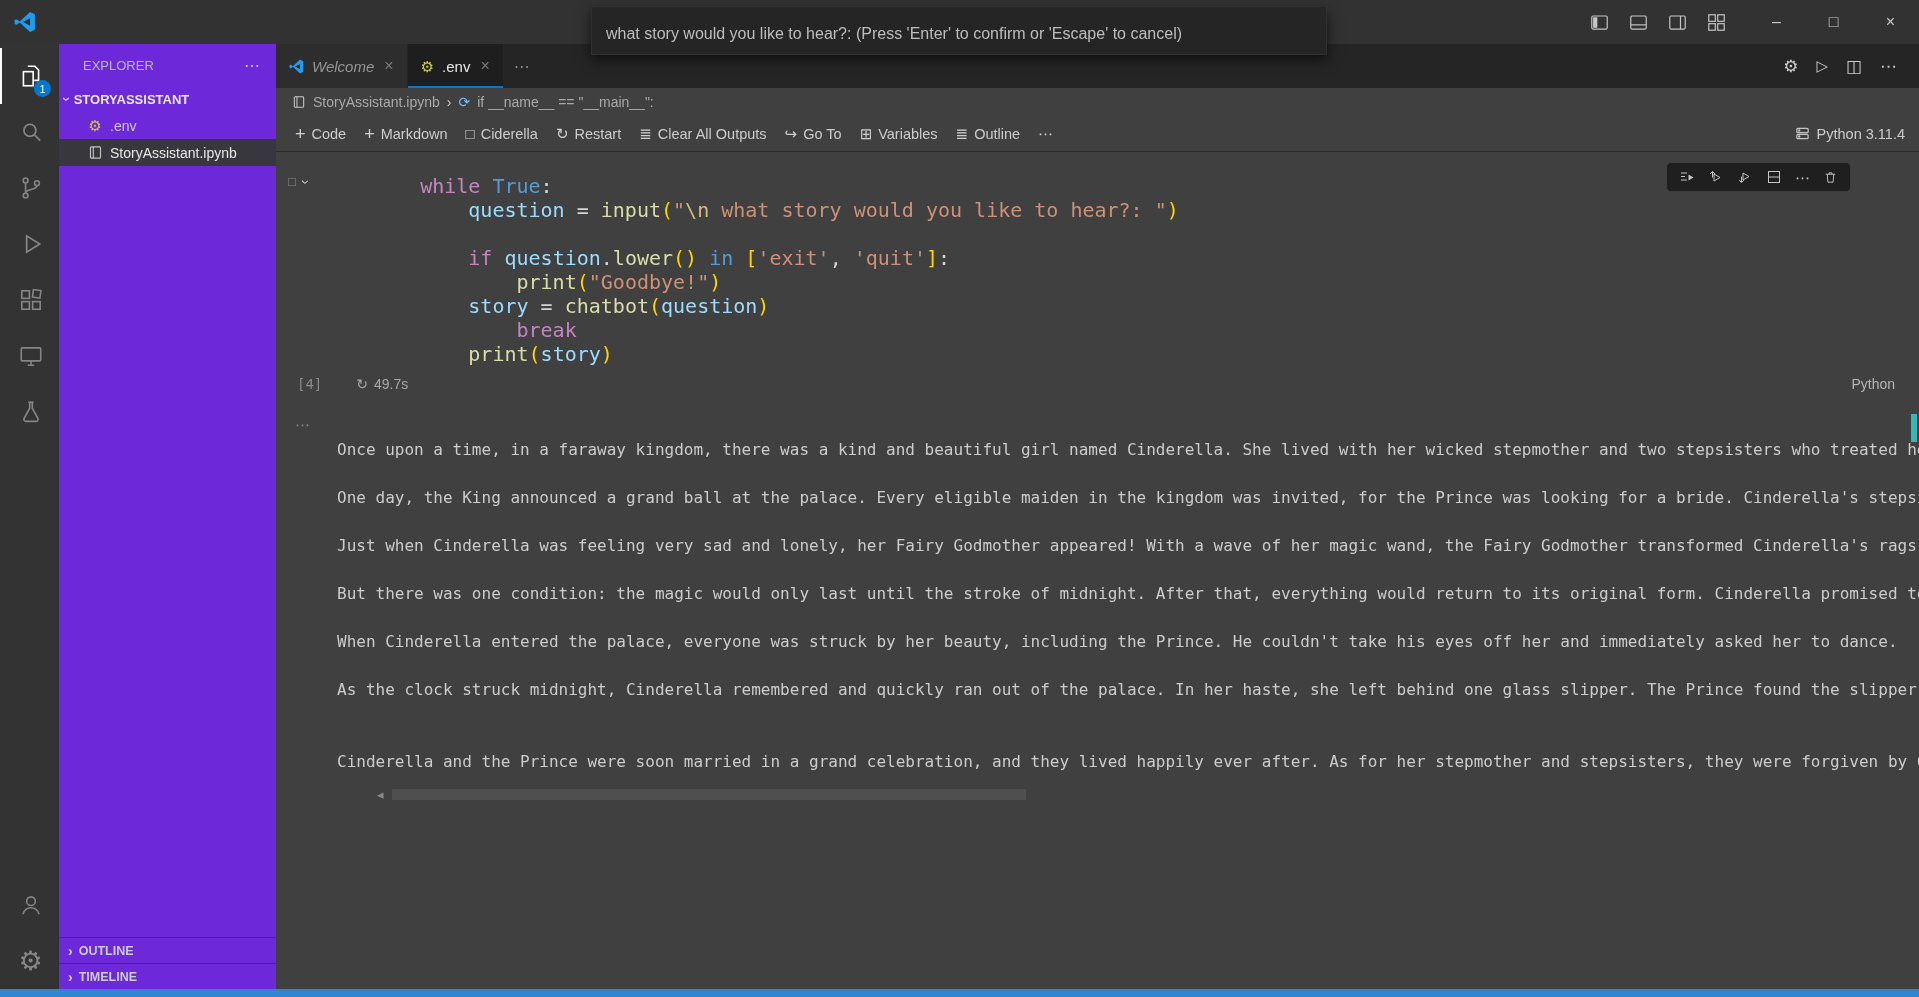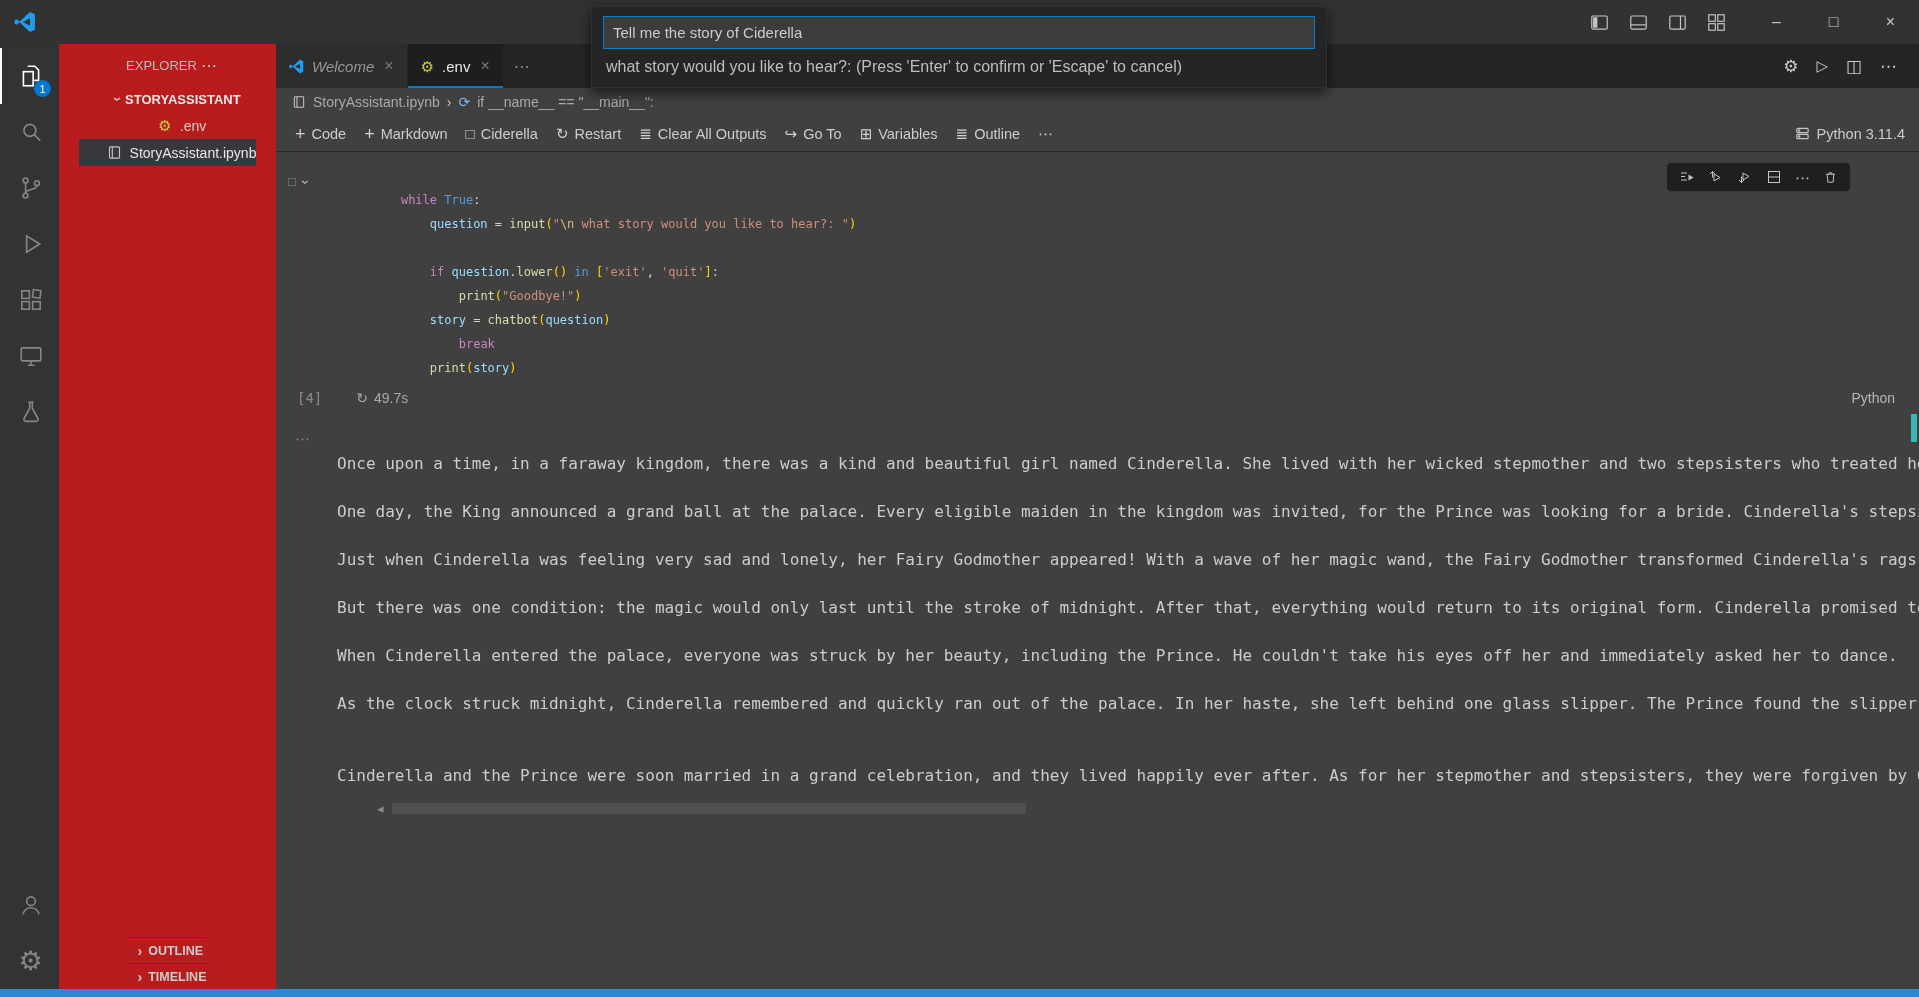--- a/index.html
+++ b/index.html
@@ -36,24 +36,24 @@
   
   .activitybar { width:59px; background:#333333; display:flex; flex-direction:column; align-items:stretch; padding-top:4px; }
   .ab-icon { height:56px; display:flex; align-items:center; justify-content:center; color:#858585; position:relative; border-left:2px solid transparent; }
   .ab-icon.active { color:#ffffff; border-left:2px solid #ffffff; }
   .ab-bottom { margin-top:auto; }
   .badge { position:absolute; bottom:7px; right:8px; background:#0078d4; color:#fff; border-radius:50%;
     width:17px; height:17px; font-size:11px; display:flex; align-items:center; justify-content:center; }
   .gear-glyph { font-size:27px; line-height:1; }
 
   
-  .sidebar { width:217px; background:#b91c1c; display:flex; flex-direction:column; font-size:14px; min-width:0;align-items:center; }
+  .sidebar { width:217px; background:#6d28d9; display:flex; flex-direction:column; font-size:14px; min-width:0; }
   .sidebar-header { height:42px; display:flex; align-items:center; padding:0 12px 0 24px; font-size:13px; color:#bbbbbb; }
   .sidebar-header .more { margin-left:auto; font-size:16px; color:#cccccc; padding:0 4px; }
-  .section-header { display:flex; align-items:center; height:26px; font-weight:bold; font-size:13px; color:#e7e7e7; padding-left:22px; gap:4px; }
+  .section-header { display:flex; align-items:center; height:26px; font-weight:bold; font-size:13px; color:#e7e7e7; padding-left:6px; gap:4px; }
   .chev { display:inline-block; font-size:14px; color:#cccccc; line-height:1; }
   .chev.down { transform:rotate(90deg); }
   .file-row { display:flex; align-items:center; height:27px; padding-left:28px; gap:7px; color:#cccccc; }
   .file-row.selected { background:#37373d; color:#e7e7e7; }
   .file-icon { width:16px; display:flex; justify-content:center; }
   .env-gear { color:#cbcb41; font-size:15px; line-height:1; }
   .sidebar-bottom { margin-top:auto; }
   .panel-row { height:26px; display:flex; align-items:center; padding-left:9px; gap:6px;
     border-top:1px solid #3c3c3c; font-size:12.5px; font-weight:bold; color:#cccccc; }
 
@@ -82,21 +82,21 @@
   .nbtoolbar { height:36px; display:flex; align-items:center; padding:0 14px 0 10px; font-size:14.5px; color:#cccccc; border-bottom:1px solid #2b2b2b; }
   .tb-item { display:flex; align-items:center; gap:6px; padding:4px 9px; border-radius:4px; }
   .tb-ico { color:#d0d0d0; font-size:15px; line-height:1; }
   .tb-plus { font-size:18px; line-height:1; color:#d0d0d0; }
   .tb-right { margin-left:auto; display:flex; align-items:center; gap:7px; }
 
   
   .notebook { position:relative; flex:1; overflow:hidden; }
   .cell { position:relative; padding:22px 0 0 96px; }
   .cell-head { position:absolute; left:12px; top:22px; color:#8a8a8a; display:flex; gap:8px; align-items:center; font-size:13px; }
-  .code-lines { font-family:"DejaVu Sans Mono","Liberation Mono",monospace; font-size:12px; line-height:24px; color:#d4d4d4;margin-top:14px; }
+  .code-lines { font-family:"DejaVu Sans Mono","Liberation Mono",monospace; font-size:20px; line-height:24px; color:#d4d4d4; }
   .code-line { white-space:pre; height:24px; }
   .tok-kw{color:#c586c0} .tok-kwb{color:#569cd6} .tok-var{color:#9cdcfe}
   .tok-fn{color:#dcdcaa} .tok-str{color:#ce9178} .tok-esc{color:#d7ba7d} .tok-brk{color:#ffd700}
 
   .cell-toolbar { position:absolute; top:10px; right:68px; display:flex; align-items:center; gap:3px;
     background:#1f1f1f; border:1px solid #3c3c3c; border-radius:5px; padding:4px 7px; color:#c5c5c5; }
   .ct-ico { padding:2px 5px; display:flex; align-items:center; }
   .ct-ico.text { font-size:15px; line-height:1; }
 
   .exec-row { height:36px; display:flex; align-items:center; padding:0 24px 0 21px; color:#9a9a9a; font-size:14px; }
@@ -156,21 +156,20 @@
           </svg>
       </span>
     </div>
     <span class="win-btn">–</span>
     <span class="win-btn">□</span>
     <span class="win-btn">×</span>
   </div>
 </header>
 
 <div class="quick-input">
-  <input type="text" value="Tell me the story of Ciderella" style="">
   <div class="prompt">what story would you like to hear?: (Press 'Enter' to confirm or 'Escape' to cancel)</div>
 </div>
 
 <div class="main">
 
   <aside class="activitybar">
     <div class="ab-icon active">
       <svg width="26" height="26" viewBox="0 0 24 24" fill="none" stroke="currentColor" stroke-width="1.5">
           <path d="M9 3h6.5L19 6.5V16h-4"></path>
           <rect x="5" y="8" width="9" height="13"></rect>

